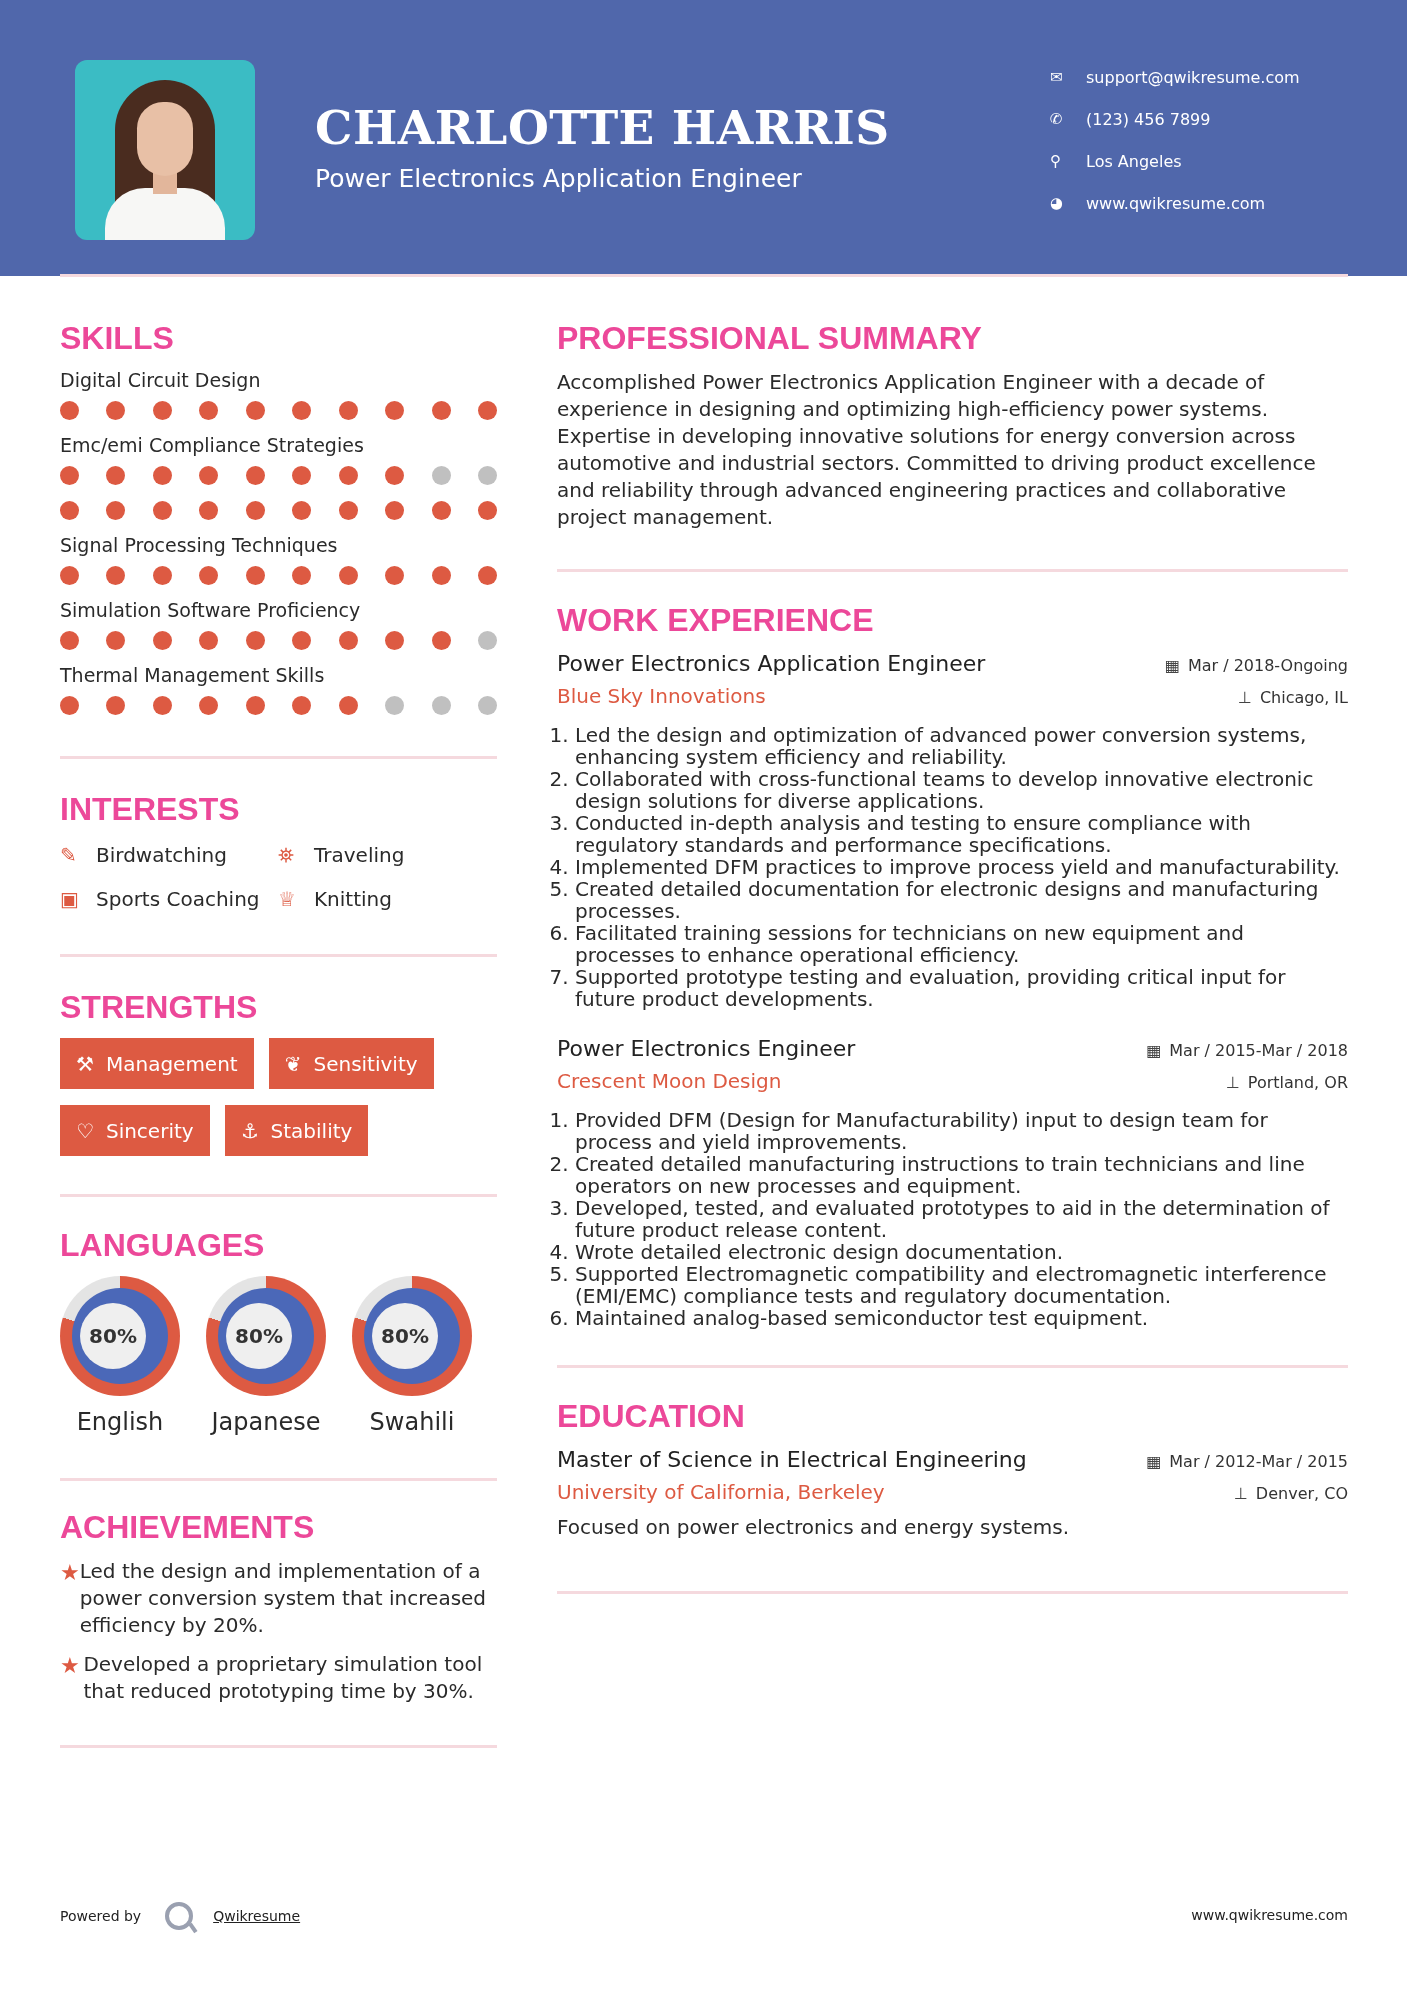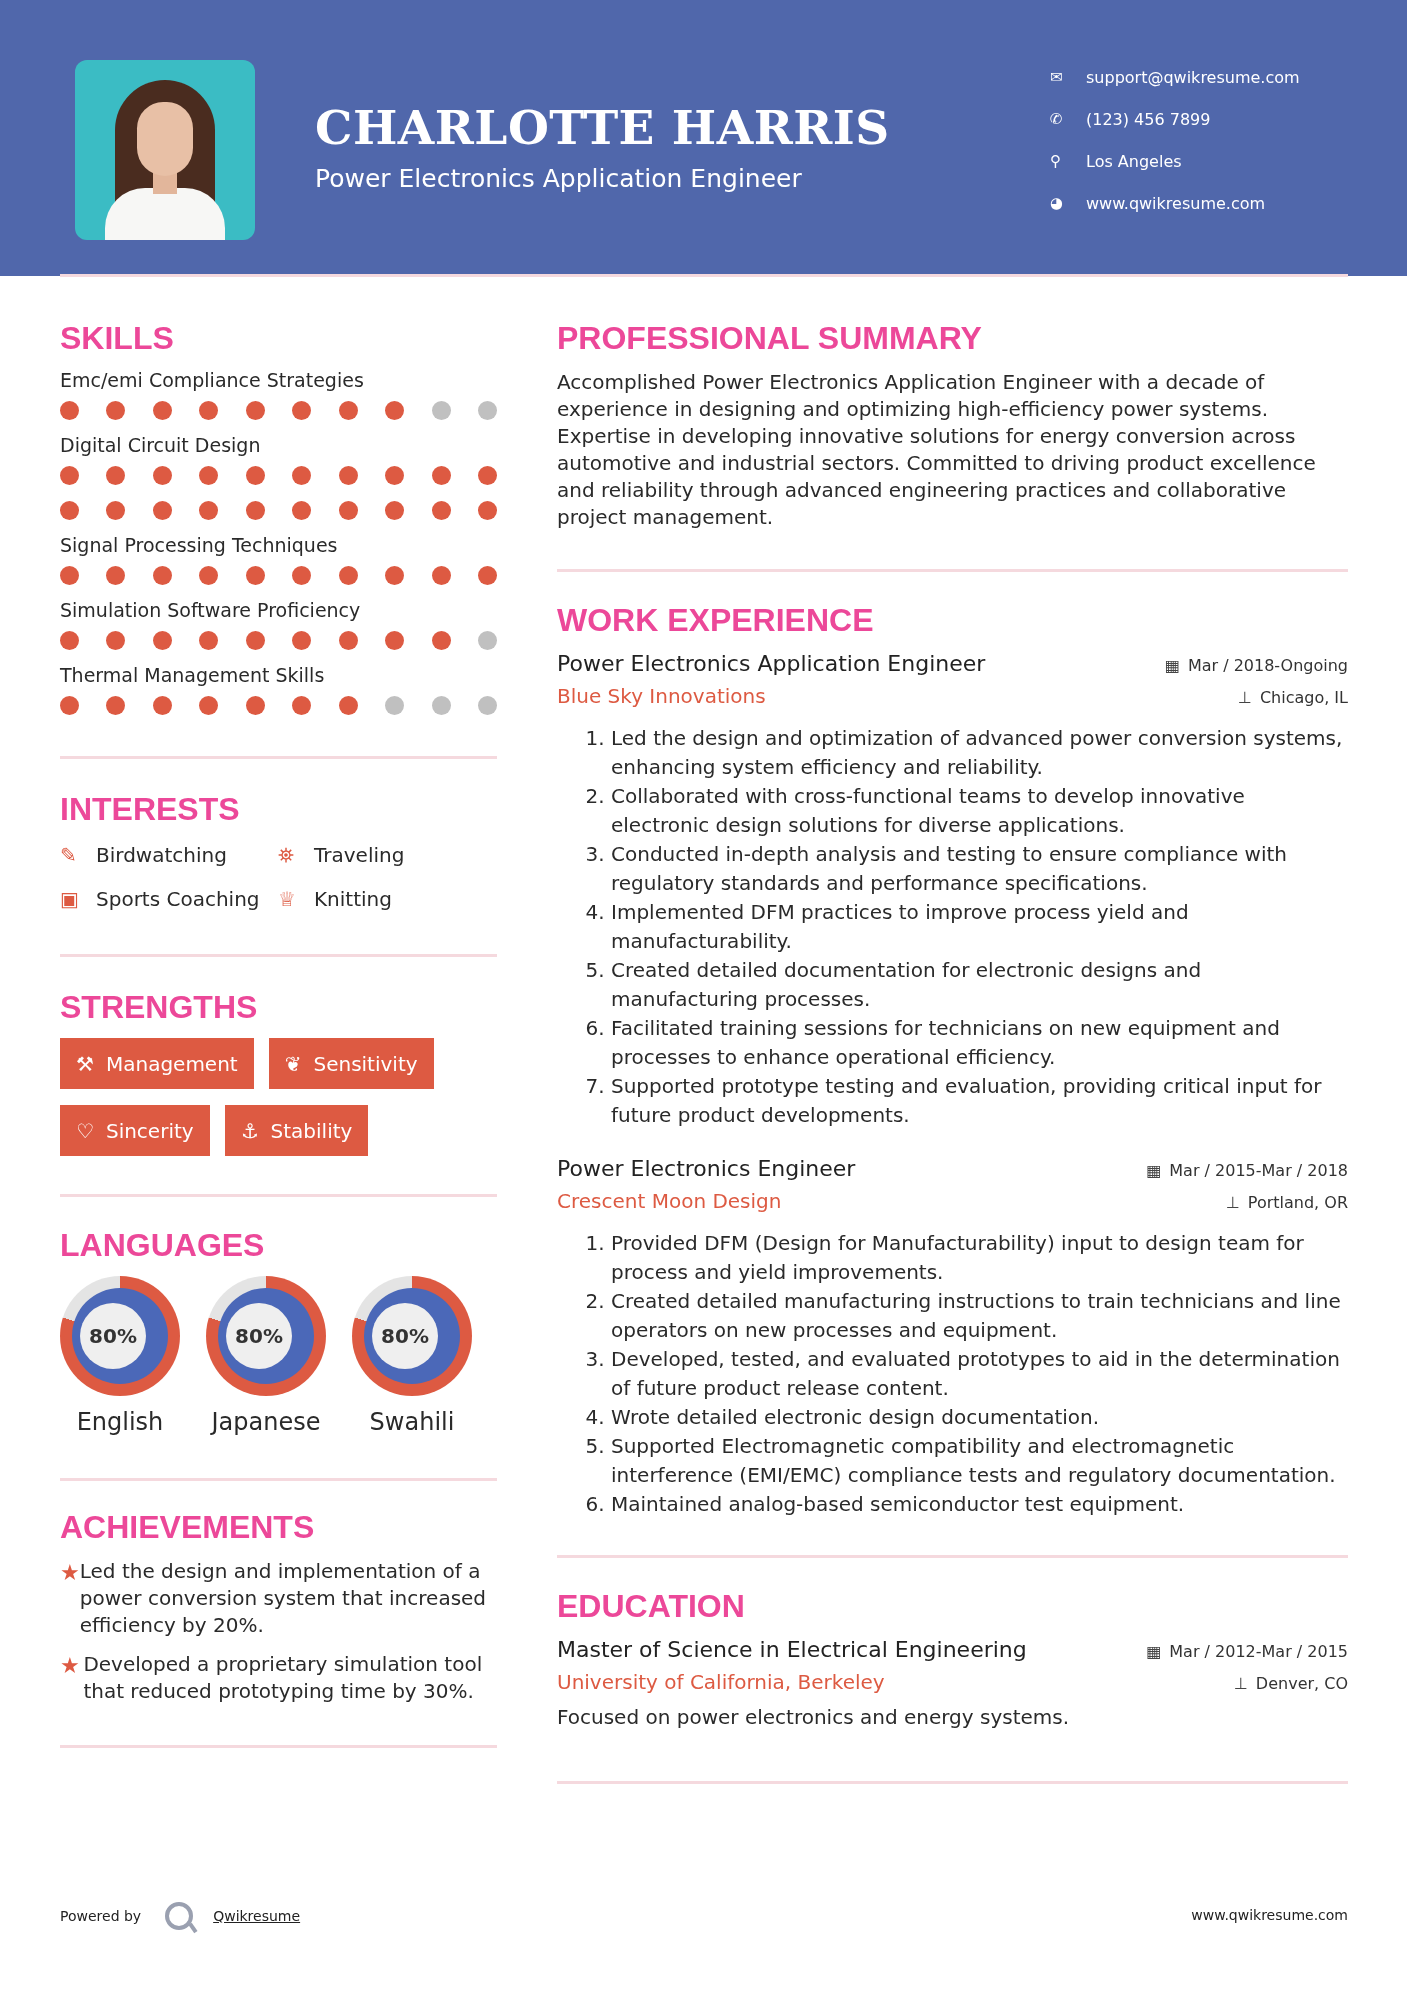--- a/index.html
+++ b/index.html
@@ -50,21 +50,21 @@
   .ach-text { font-size: 20px; line-height: 27px; }
 
   .summary { font-size: 20px; line-height: 27px; color: #2a2a2a; }
   .job { margin-bottom: 26px; }
   .job-head { display: flex; justify-content: space-between; align-items: baseline; }
   .job-title { font-size: 22px; color: #222; }
   .meta { font-size: 16px; color: #333; }
   .meta .mi { margin-right: 8px; color: #444; }
   .company { font-size: 20px; color: #dd5a42; }
   .bullets { margin-top: 16px; padding-left: 18px; }
-  .bullets li { font-size: 20px; line-height: 29px; color: #2a2a2a; margin-left: 36px; }
+  .bullets li { font-size: 20px; line-height: 22px; color: #2a2a2a; }
 
   .footer-left { position: absolute; left: 60px; top: 1902px; display: flex; align-items: center; font-size: 14px; color: #222; gap: 8px; }
   .qlogo { width: 28px; height: 28px; border: 4px solid #9aa0b0; border-radius: 50%; margin: 0 12px 0 16px; position: relative; }
   .qlogo:after { content: ""; position: absolute; right: -6px; bottom: -7px; width: 4px; height: 10px; background: #9aa0b0; transform: rotate(-35deg); }
   .footer-link { text-decoration: underline; color: #222; font-size: 14px; }
   .footer-right { position: absolute; right: 59px; top: 1907px; font-size: 14px; color: #222; }
 </style>
 </head>
 <body>
 
@@ -96,47 +96,47 @@
       </div>
   </div>
 </div>
 <div class="header-line"></div>
 
 <div class="left">
   <section>
     <div class="sec-title">SKILLS</div>
     <div id="skills-list">
         <div class="skill">
+          <div class="skill-name">Digital Circuit Design</div>
+          <div class="dots">
+            <span class="dot"></span>
+            <span class="dot"></span>
+            <span class="dot"></span>
+            <span class="dot"></span>
+            <span class="dot"></span>
+            <span class="dot"></span>
+            <span class="dot"></span>
+            <span class="dot"></span>
+            <span class="dot"></span>
+            <span class="dot"></span>
+          </div>
+        </div>
+        <div class="skill">
           <div class="skill-name">Emc/emi Compliance Strategies</div>
           <div class="dots">
             <span class="dot"></span>
             <span class="dot"></span>
             <span class="dot"></span>
             <span class="dot"></span>
             <span class="dot"></span>
             <span class="dot"></span>
             <span class="dot"></span>
             <span class="dot"></span>
             <span class="dot off"></span>
             <span class="dot off"></span>
-          </div>
-        </div>
-        <div class="skill">
-          <div class="skill-name">Digital Circuit Design</div>
-          <div class="dots">
-            <span class="dot"></span>
-            <span class="dot"></span>
-            <span class="dot"></span>
-            <span class="dot"></span>
-            <span class="dot"></span>
-            <span class="dot"></span>
-            <span class="dot"></span>
-            <span class="dot"></span>
-            <span class="dot"></span>
-            <span class="dot"></span>
           </div>
         </div>
         <div class="skill">
           <div class="dots">
             <span class="dot"></span>
             <span class="dot"></span>
             <span class="dot"></span>
             <span class="dot"></span>
             <span class="dot"></span>
             <span class="dot"></span>

